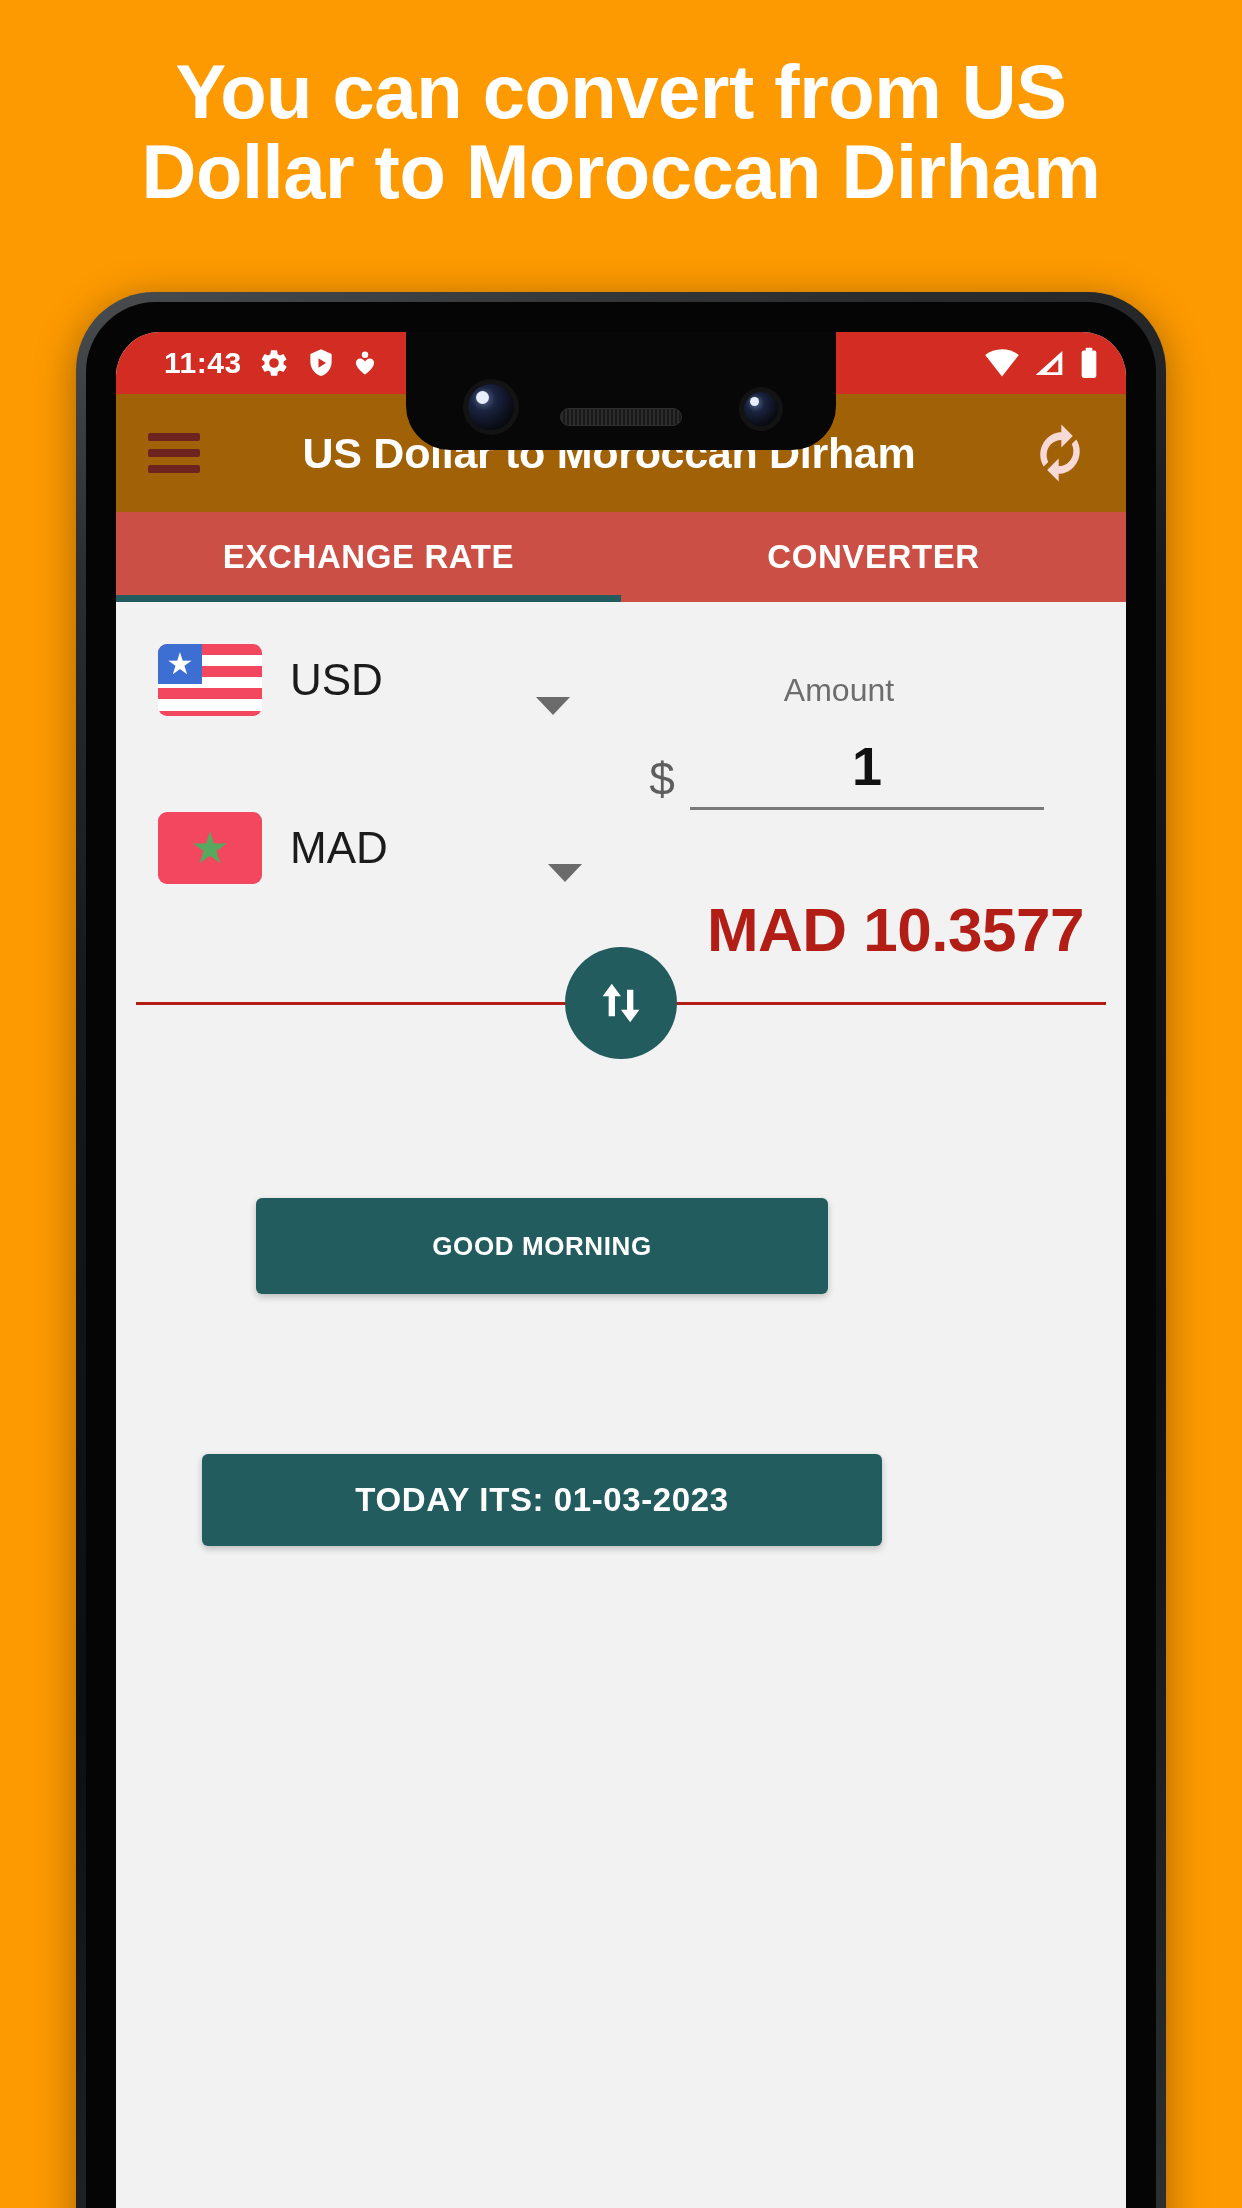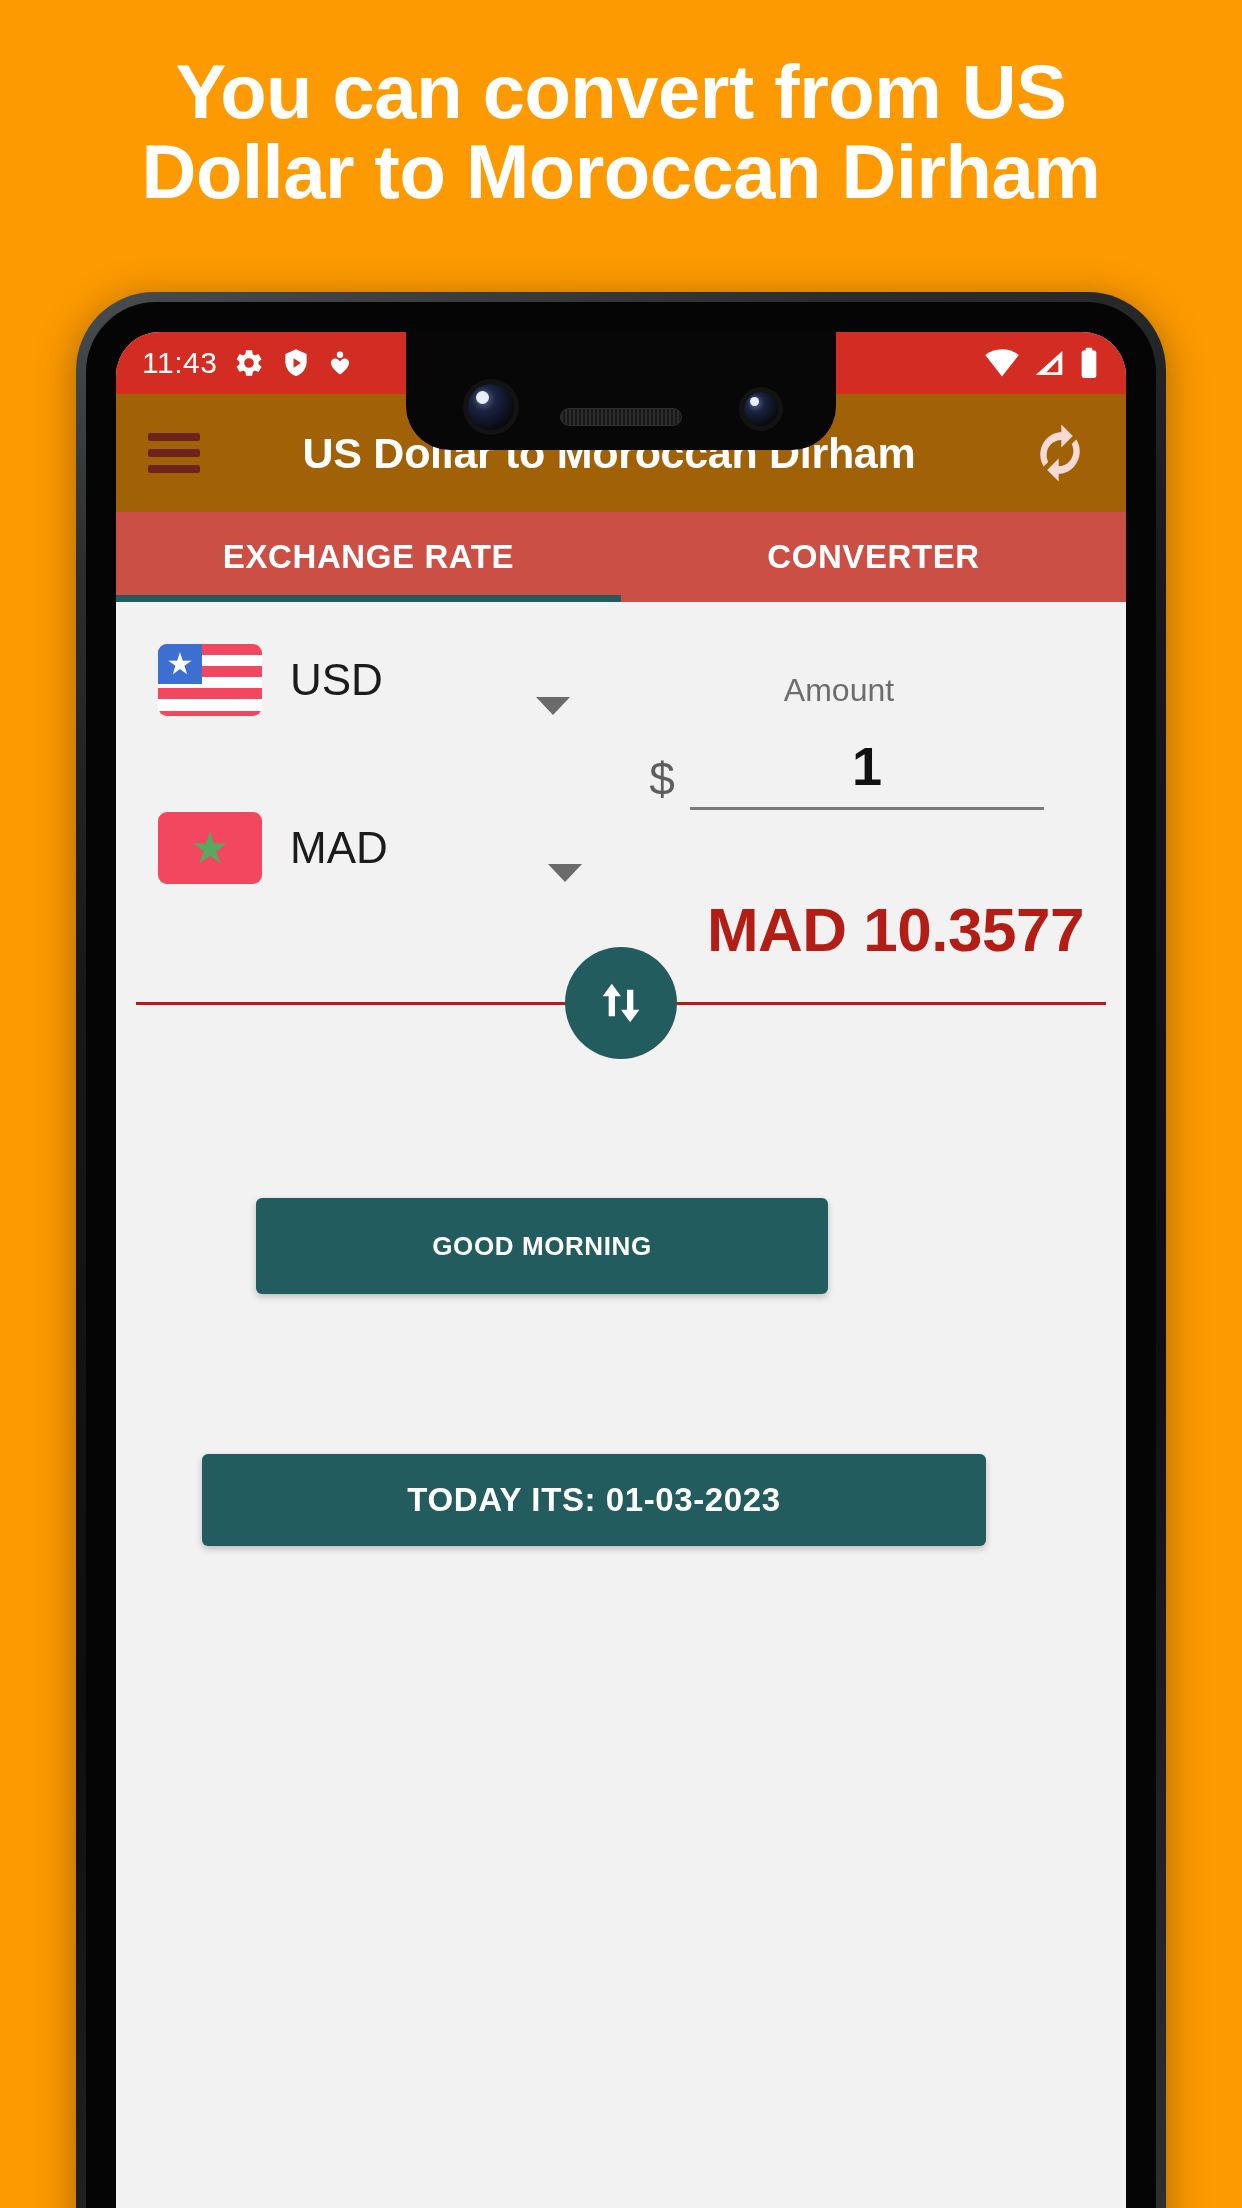--- a/index.html
+++ b/index.html
@@ -105,21 +105,21 @@
     background: #D32C22;
     display: flex;
     align-items: center;
     justify-content: space-between;
     padding: 0 26px;
     color: #ffffff;
     z-index: 20;
   }
   .sb-left { display: flex; align-items: center; gap: 16px; }
   .sb-right { display: flex; align-items: center; gap: 13px; }
-  .sb-clock { font-size: 30px; font-weight: 400; letter-spacing: 0.5px; }
+  .sb-clock { font-size: 30px; font-weight: 700; letter-spacing: 0.5px; margin-left: 22px; }
   .sb-icon { display: block; }
 
   
   .appbar {
     position: relative;
     height: 118px;
     background: #a16207;
     display: flex;
     align-items: center;
     padding: 0 24px;
@@ -290,21 +290,21 @@
     box-shadow: 0 3px 7px rgba(0,0,0,0.22);
     letter-spacing: 0.6px;
   }
   .btn-greeting {
     left: 140px; top: 596px;
     width: 572px; height: 96px;
     font-size: 26px;
   }
   .btn-date {
     left: 86px; top: 852px;
-    width: 784px; height: 92px;
+    width: 680px; height: 92px;
     font-size: 33px;
   }
 </style>
 </head>
 <body>
 
 <div class="promo">
   <span class="promo-line">You can convert from US</span>
   <span class="promo-line">Dollar to Moroccan Dirham</span>
 </div>

